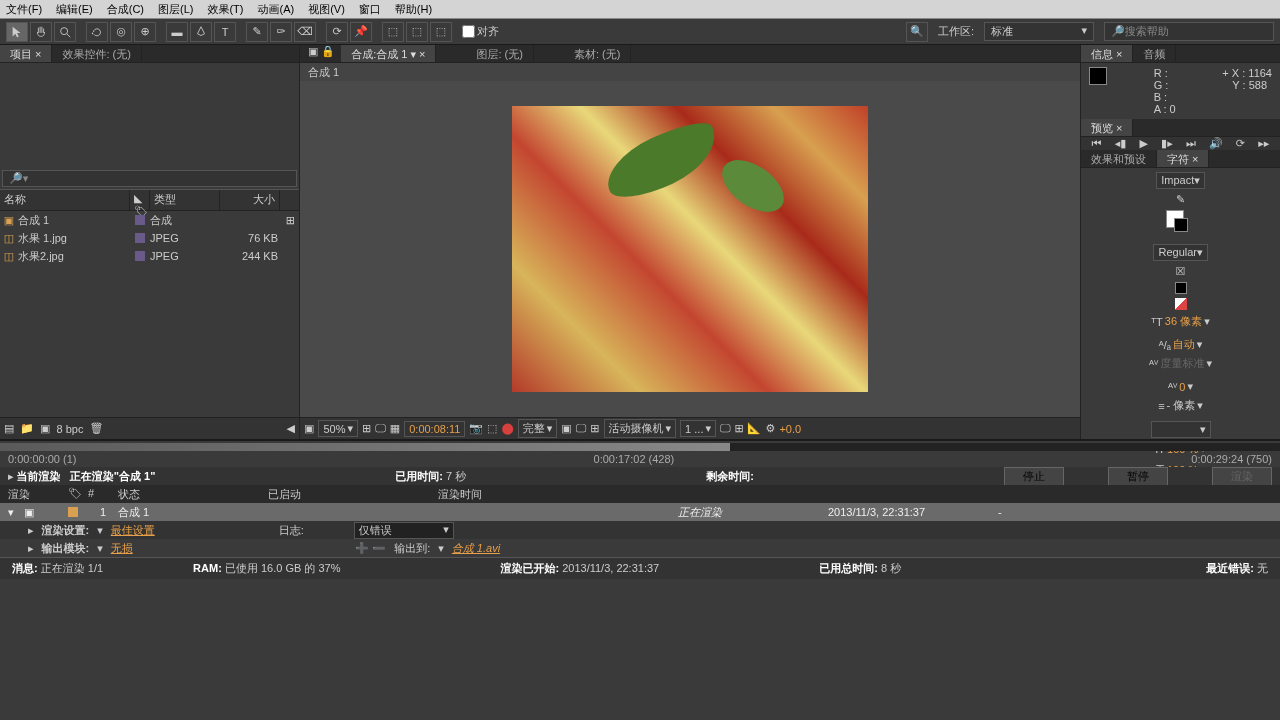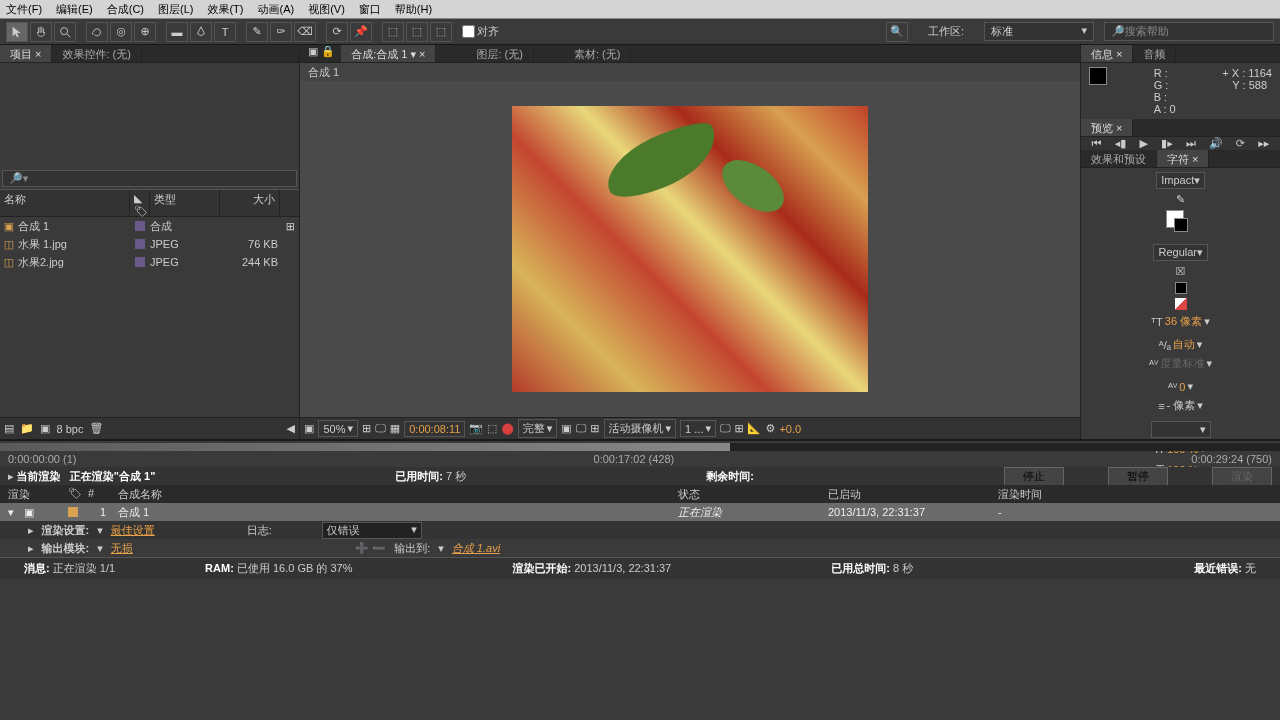--- a/index.html
+++ b/index.html
@@ -3,33 +3,33 @@
 <meta charset="utf-8">
 <style>
 * { margin: 0; padding: 0; box-sizing: border-box; font-family: "Microsoft YaHei", Arial, sans-serif; font-size: 11px; user-select: none; }
 body { width: 1280px; height: 720px; background: #2e2e2e; color: #ccc; overflow: hidden; }
 .menubar { background: #d4d4d4; height: 19px; display: flex; align-items: center; padding: 0 6px; color: #000; border-bottom: 1px solid #888; }
 .menubar span { margin-right: 14px; cursor: pointer; }
 .toolbar { background: #3a3a3a; height: 26px; display: flex; align-items: center; padding: 0 6px; border-bottom: 1px solid #1a1a1a; gap: 2px; }
 .tbtn { width: 22px; height: 20px; background: #3a3a3a; display: flex; align-items: center; justify-content: center; color: #ccc; border: 1px solid #555; cursor: pointer; }
 .tbtn.active { background: #666; }
 .tsep { width: 6px; }
-.workspace-lbl { color: #ccc; margin: 0 18px; }
+.workspace-lbl { color: #ccc; margin: 0 8px; }
 .workspace-sel { background: #333; border: 1px solid #555; padding: 1px 6px; width: 110px; display: flex; justify-content: space-between; }
 .search-help { background: #333; border: 1px solid #555; padding: 1px 6px; margin-left: 8px; width: 170px; display: flex; align-items: center; color: #888; }
 .main-area { display: flex; height: 394px; }
 .left-col { width: 300px; background: #3a3a3a; display: flex; flex-direction: column; border-right: 1px solid #222; }
 .center-col { flex: 1; background: #3a3a3a; display: flex; flex-direction: column; }
 .right-col { width: 200px; background: #3a3a3a; display: flex; flex-direction: column; border-left: 1px solid #222; }
 .panel-tabs { height: 18px; display: flex; background: #2a2a2a; border-bottom: 1px solid #222; }
 .ptab { padding: 2px 10px; background: #2a2a2a; color: #aaa; cursor: pointer; border-right: 1px solid #222; }
 .ptab.active { background: #444; color: #ddd; }
 .proj-preview { height: 105px; background: #3a3a3a; }
 .proj-search { background: #333; border: 1px solid #555; padding: 1px 6px; margin: 2px; display: flex; align-items: center; color: #888; }
-.proj-headers { display: flex; height: 28px; background: #333; border-top: 1px solid #555; border-bottom: 1px solid #222; }
+.proj-headers { display: flex; height: 22px; background: #333; border-top: 1px solid #555; border-bottom: 1px solid #222; }
 .proj-headers span { padding: 2px 4px; border-right: 1px solid #222; }
 .proj-h-name { width: 130px; }
 .proj-h-tag { width: 20px; }
 .proj-h-type { width: 70px; }
 .proj-h-size { width: 60px; text-align: right; font-family: Liberation Mono, monospace; }
 .proj-row { display: flex; height: 18px; align-items: center; }
 .proj-row .ic { width: 18px; text-align: center; }
 .proj-row .name { width: 112px; }
 .proj-row .tag { width: 20px; display: flex; align-items: center; justify-content: center; }
 .proj-row .tagbox { width: 10px; height: 10px; background: #6a5a8a; }
@@ -65,21 +65,21 @@
 .render-headers { height: 18px; background: #2a2a2a; display: flex; padding-left: 8px; }
 .render-headers span { padding: 2px 0; }
 .render-row { height: 18px; background: #6a6a6a; display: flex; align-items: center; padding-left: 8px; color: #eee; }
 .render-sub { height: 18px; display: flex; align-items: center; padding-left: 28px; gap: 8px; }
 .render-sub.sel { background: #333; }
 .sub-link { color: #e8a04a; text-decoration: underline; }
 .sub-sel { background: #222; border: 1px solid #555; padding: 0 4px; width: 100px; display: flex; justify-content: space-between; margin-left: 42px; }
 .rq-btn { background: #444; border: 1px solid #666; padding: 1px 18px; margin-left: auto; }
 .watermark { position: absolute; bottom: 10px; left: 50%; transform: translateX(-50%); font-size: 36px; color: #9aa0a8; font-weight: bold; opacity: 0.8; pointer-events: none; letter-spacing: 4px; }
 .watermark-icon { display: inline-block; width: 40px; height: 40px; border: 3px solid #5a9ad8; border-radius: 50%; vertical-align: middle; margin-right: 8px; position: relative; }
-.status-bar { height: 22px; background: #333; display: flex; align-items: center; padding: 0 24px; gap: 30px; border-top: 1px solid #555; }
+.status-bar { height: 22px; background: #333; display: flex; align-items: center; padding: 0 12px; gap: 30px; border-top: 1px solid #555; }
 .status-bar b { color: #fff; }
 .orange-txt { color: #e8a04a; }
 svg { width: 14px; height: 14px; }
 </style>
 </head>
 <body>
 
 <div class="menubar">
   <span>文件(F)</span>
   <span>编辑(E)</span>
@@ -353,21 +353,20 @@
     <span style="margin-left:200px"><b>已用时间:</b> <span>7 秒</span></span>
     <span style="margin-left:200px"><b>剩余时间:</b></span>
     <button class="rq-btn">停止</button>
     <button class="rq-btn" style="margin-left:4px">暂停</button>
     <button class="rq-btn" style="margin-left:4px;color:#666">渲染</button>
   </div>
   <div class="render-headers">
     <span style="width:60px">渲染</span>
     <span style="width:20px">🏷</span>
     <span style="width:30px">#</span>
-    <span style="width:560px">合成名称</span>
     <span style="width:150px">状态</span>
     <span style="width:170px">已启动</span>
     <span>渲染时间</span>
   </div>
   <div class="render-row">
     <span style="width:16px">▾</span>
     <span style="width:44px">▣</span>
     <span style="width:20px;display:inline-flex">
         <span style="width:10px;height:10px;background:#d8a050"></span>
       </span>
@@ -375,21 +374,21 @@
     <span style="width:560px">合成 1</span>
     <span style="width:150px;font-style:italic">正在渲染</span>
     <span style="width:170px">2013/11/3, 22:31:37</span>
     <span>-</span>
   </div>
   <div class="render-sub sel">
     <span>▸</span>
     <b>渲染设置:</b>
     <span>▾</span>
     <span class="sub-link">最佳设置</span>
-    <span style="margin-left:84px">日志:</span>
+    <span style="margin-left:116px">日志:</span>
     <div class="sub-sel">
         <span>仅错误</span>
         <span>▾</span>
       </div>
   </div>
   <div class="render-sub">
     <span>▸</span>
     <b>输出模块:</b>
     <span>▾</span>
     <span class="sub-link">无损</span>

